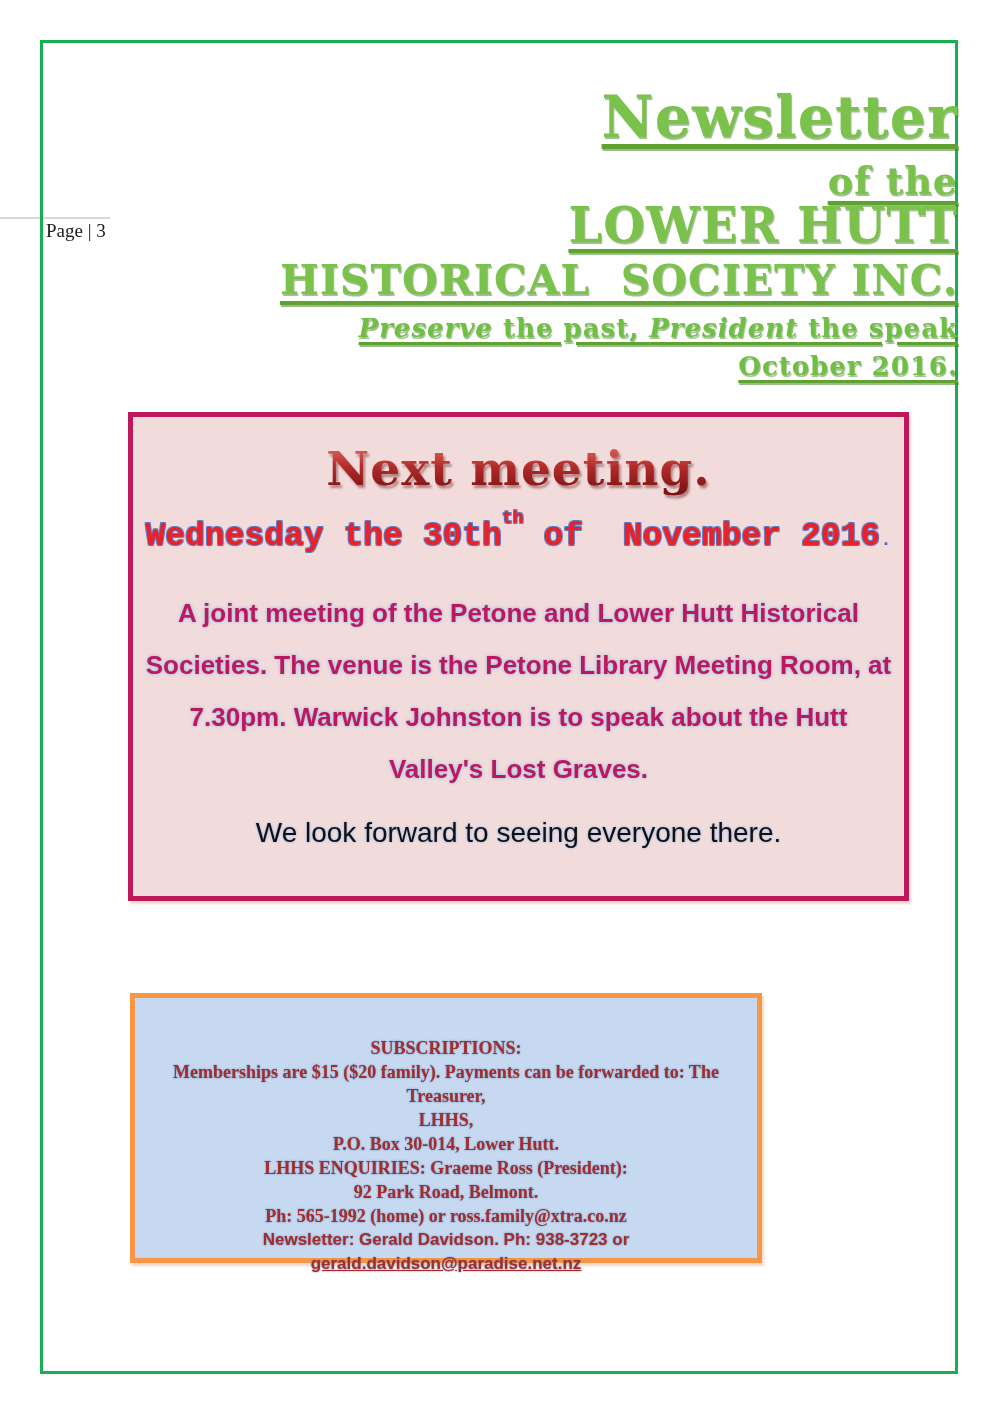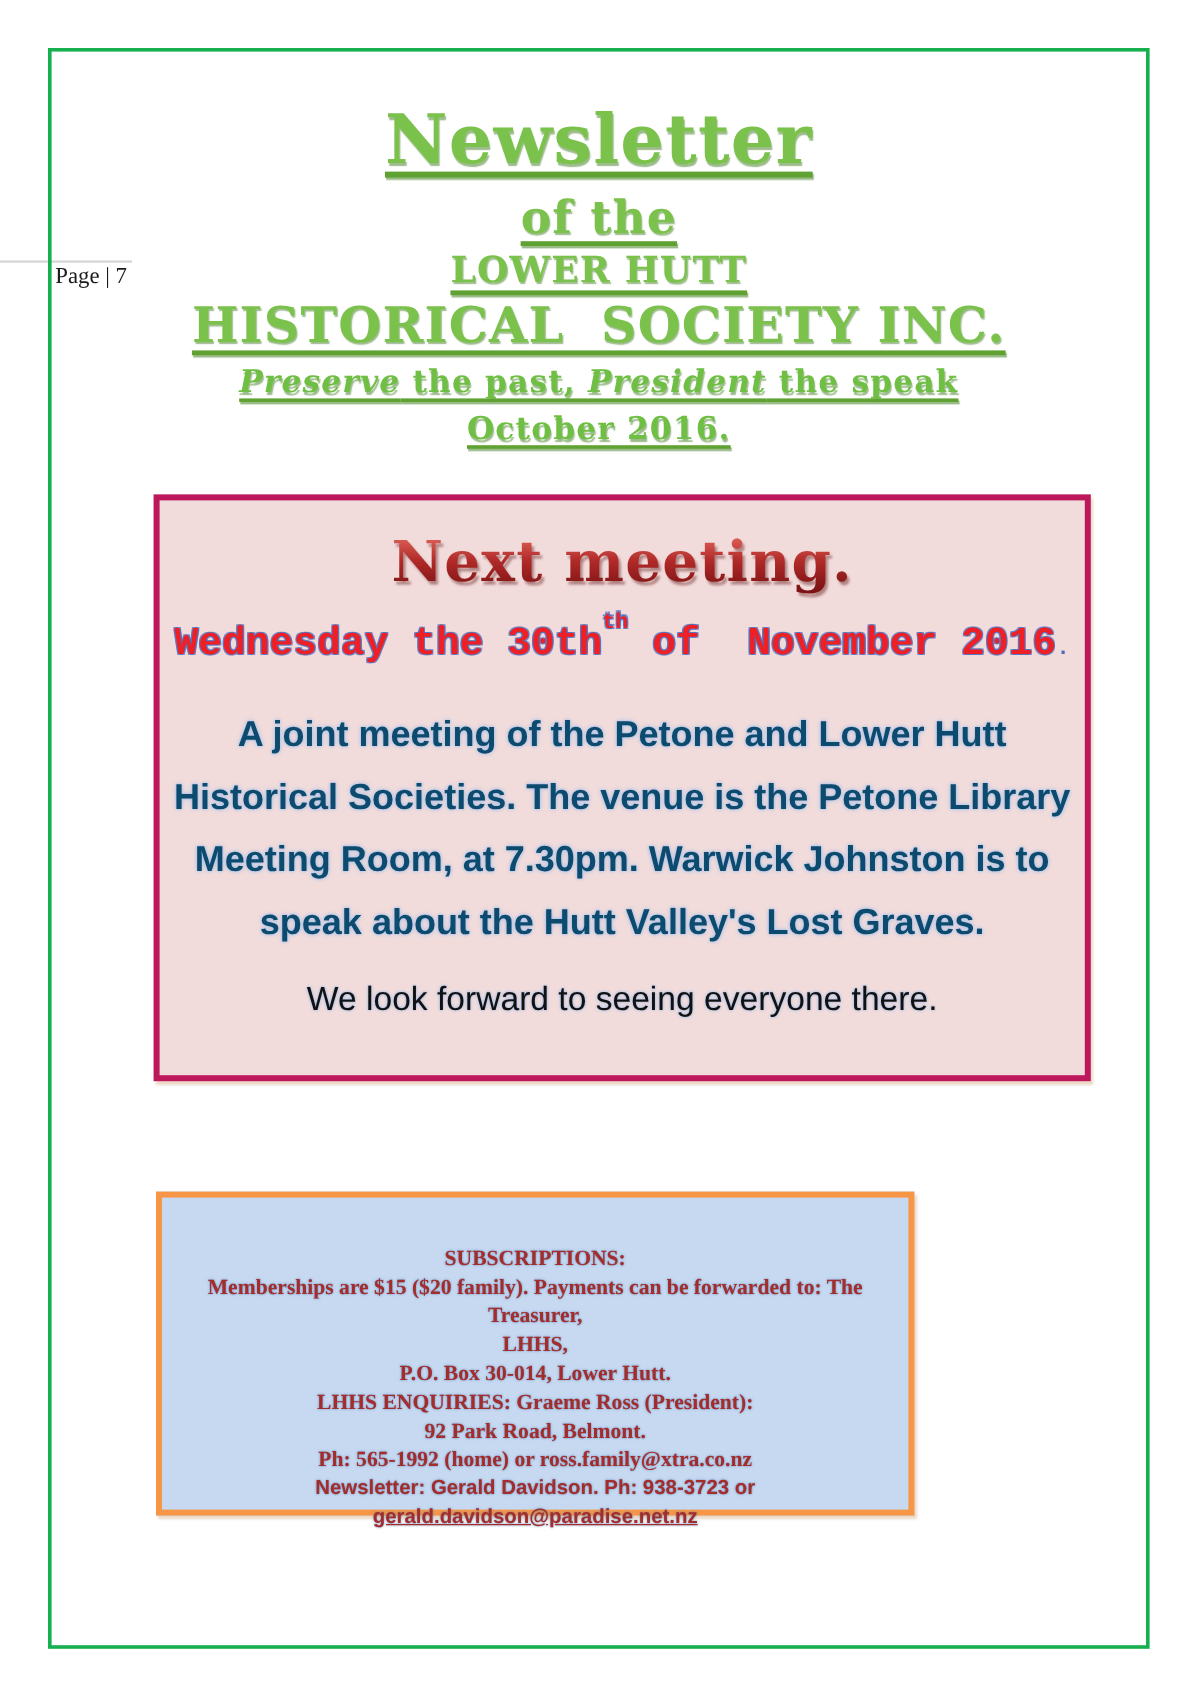--- a/index.html
+++ b/index.html
@@ -12,24 +12,24 @@
   .gray-rule { position:absolute; left:0; top:217px; width:110px; height:2px; background:#d8d8d8; }
 
   .page-label { position:absolute; left:46px; top:220px; font-size:19px; color:#1a1a1a;
                 font-family:"Liberation Serif", serif; }
 
   
   .masthead { position:absolute; left:40px; top:86px; width:918px; text-align:center;
               font-family:"DejaVu Serif", serif; font-weight:bold; color:#7bc24c; }
   .mh-line { display:block; white-space:pre-wrap; letter-spacing:1px;
              text-decoration:underline; text-decoration-color:#5fa232; text-underline-offset:7px;
-             text-shadow:1px 2px 1px rgba(73,132,41,.55); }
+             text-shadow:1px 2px 1px rgba(73,132,41,.55);text-align:right; }
   .mh-title   { font-size:57px; line-height:1.08; text-decoration-thickness:5px; }
   .mh-ofthe   { font-size:38px; line-height:1.05; margin-top:13px; text-decoration-thickness:4px; }
-  .mh-l3      { font-size:30px; line-height:1.05; margin-top:10px; text-decoration-thickness:4px; }
+  .mh-l3      { font-size:48px; line-height:1.05; text-decoration-thickness:4px; }
   .mh-l4      { font-size:41px; line-height:1.05; margin-top:8px;  text-decoration-thickness:4px; }
   .mh-tagline { font-size:26px; line-height:1.1; margin-top:12px; color:#6fbf44;
                 text-decoration-thickness:3px; text-underline-offset:5px; }
   .mh-issue   { font-size:26px; line-height:1.1; margin-top:10px; color:#6fbf44;
                 text-decoration-thickness:3px; text-underline-offset:5px; }
   .it { font-style:italic; }
 
   
   .meeting-box { position:absolute; left:128px; top:412px; width:781px; height:489px;
                  background:#F2DCDB; border:5px solid #be185d; text-align:center;
@@ -39,21 +39,21 @@
                 background:linear-gradient(180deg,#dd6057 12%,#b02a28 48%,#7d1315 92%);
                 -webkit-background-clip:text; background-clip:text; color:transparent;
                 filter:drop-shadow(2px 3px 1px rgba(110,40,40,.5)); }
   .mb-date { margin-top:22px; font-family:Liberation Mono, monospace; font-weight:bold;
              font-size:33px; color:#ee2025; white-space:pre-wrap;
              text-shadow:-1px -1px 0 rgba(75,111,192,.75), 1px -1px 0 rgba(75,111,192,.75),
                          -1px 1px 0 rgba(75,111,192,.75), 1px 1px 0 rgba(75,111,192,.75); }
   .mb-date sup { font-size:55%; position:relative; top:-0.55em; }
   .date-dot { font-size:19px; color:#4b6fc0; text-shadow:none; }
   .mb-body { margin:32px auto 0; width:748px; font-family:"Liberation Sans", sans-serif;
-             font-weight:bold; font-size:30px; line-height:52px; color:#0c4a6e;
+             font-weight:bold; font-size:26px; line-height:52px; color:#be185d;
              text-shadow:0 0 4px #a8c0e8, 0 0 2px #a8c0e8; }
   .mb-closing { margin-top:22px; font-family:"Liberation Sans", sans-serif; font-weight:normal;
                 font-size:28px; color:#111;
                 text-shadow:0 0 3px #a8c0e8, 0 0 2px #a8c0e8; }
 
   
   .subs-box { position:absolute; left:130px; top:993px; width:632px; height:270px;
               background:#C6D9F1; border:5px solid #F79646; text-align:center; padding-top:38px;
               font-family:"Liberation Serif", serif; font-weight:bold; font-size:18px;
               line-height:24px; color:#a42d2b; text-shadow:0 0 2px rgba(79,116,173,.85);
@@ -62,21 +62,21 @@
   .s-sans { font-family:"Liberation Sans", sans-serif; font-size:17px; }
   .email { text-decoration:underline; color:inherit; cursor:pointer; }
 </style>
 </head>
 <body>
 
 <div>
 
   <div class="gray-rule"></div>
   <div class="page-border"></div>
-  <div class="page-label">Page | 7</div>
+  <div class="page-label">Page | 3</div>
 
   <header class="masthead">
     <span class="mh-line mh-title">Newsletter</span>
     <span class="mh-line mh-ofthe">of the</span>
     <span class="mh-line mh-l3">LOWER HUTT</span>
     <span class="mh-line mh-l4">HISTORICAL  SOCIETY INC.</span>
     <span class="mh-line mh-tagline"><span class="it">Preserve</span><span> the past, </span><span class="it">President</span><span> the speak</span></span>
     <span class="mh-line mh-issue">October 2016.</span>
   </header>
 

